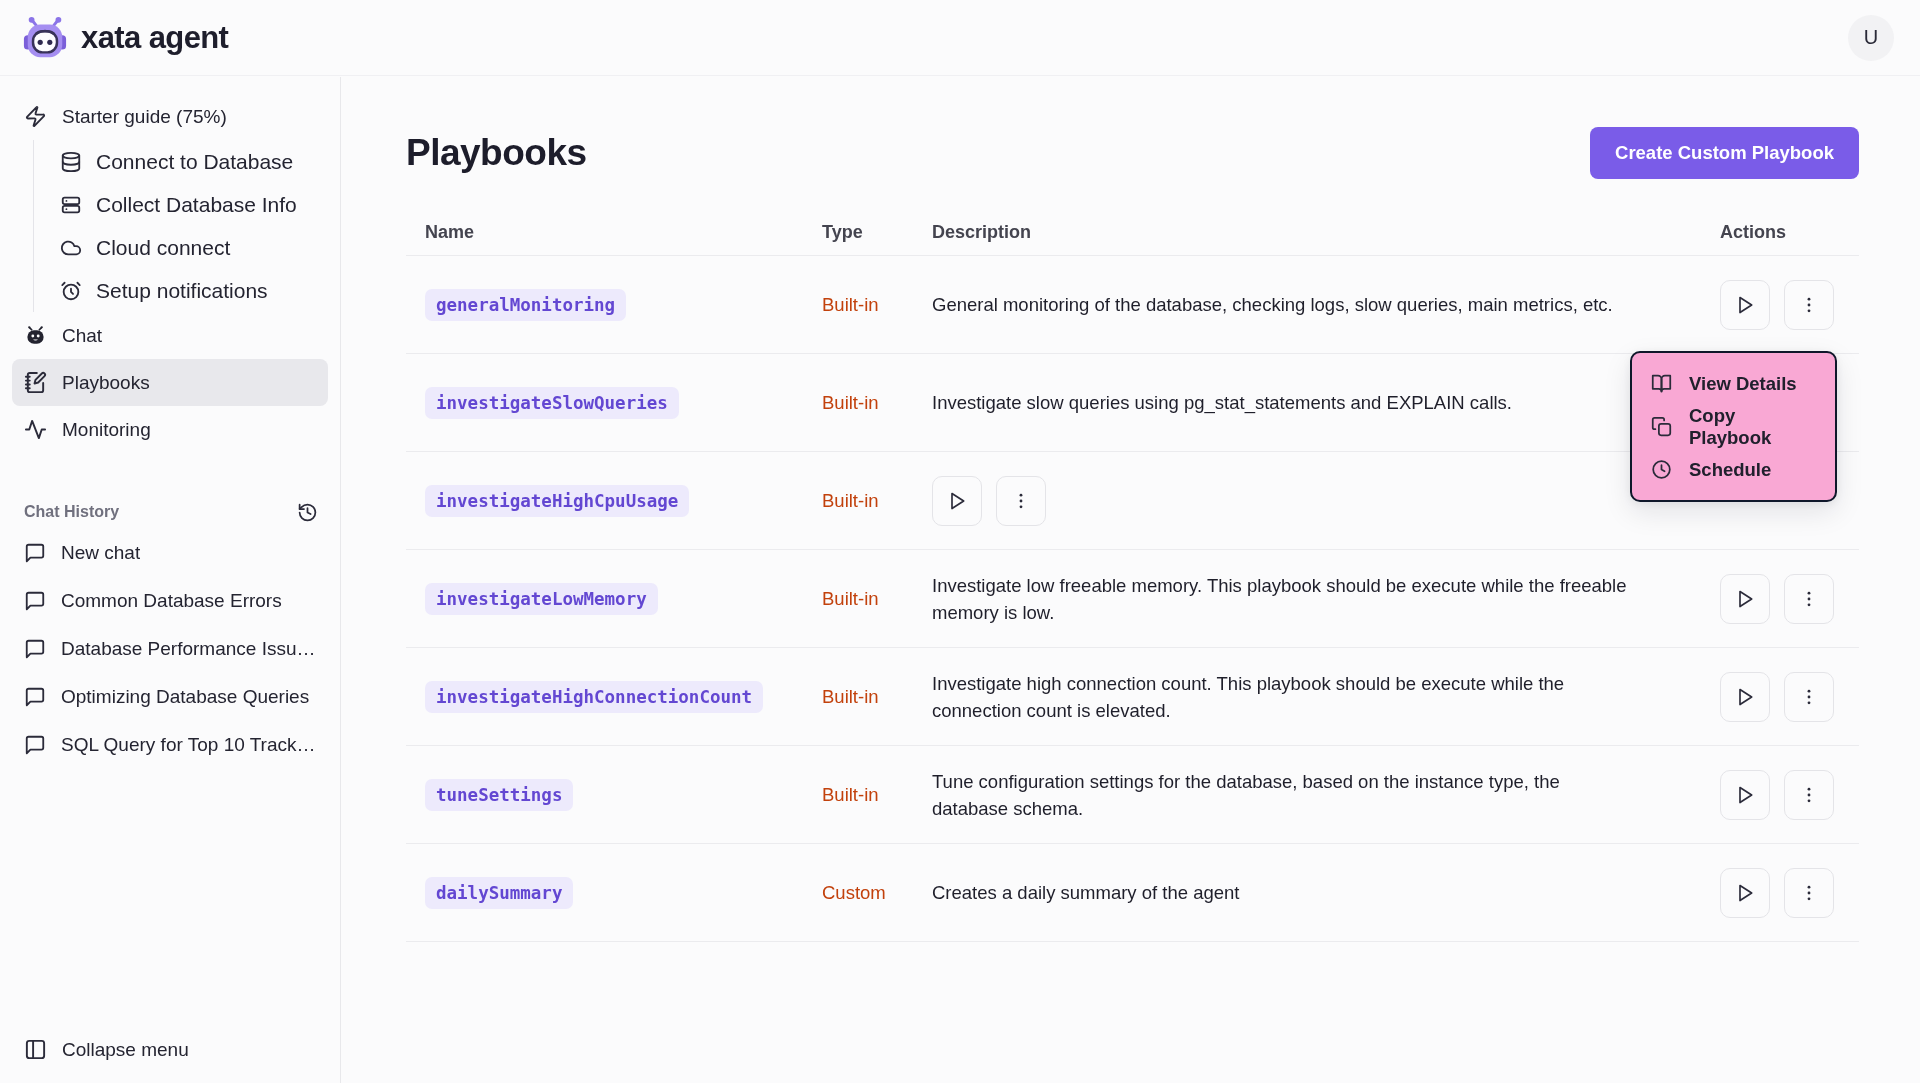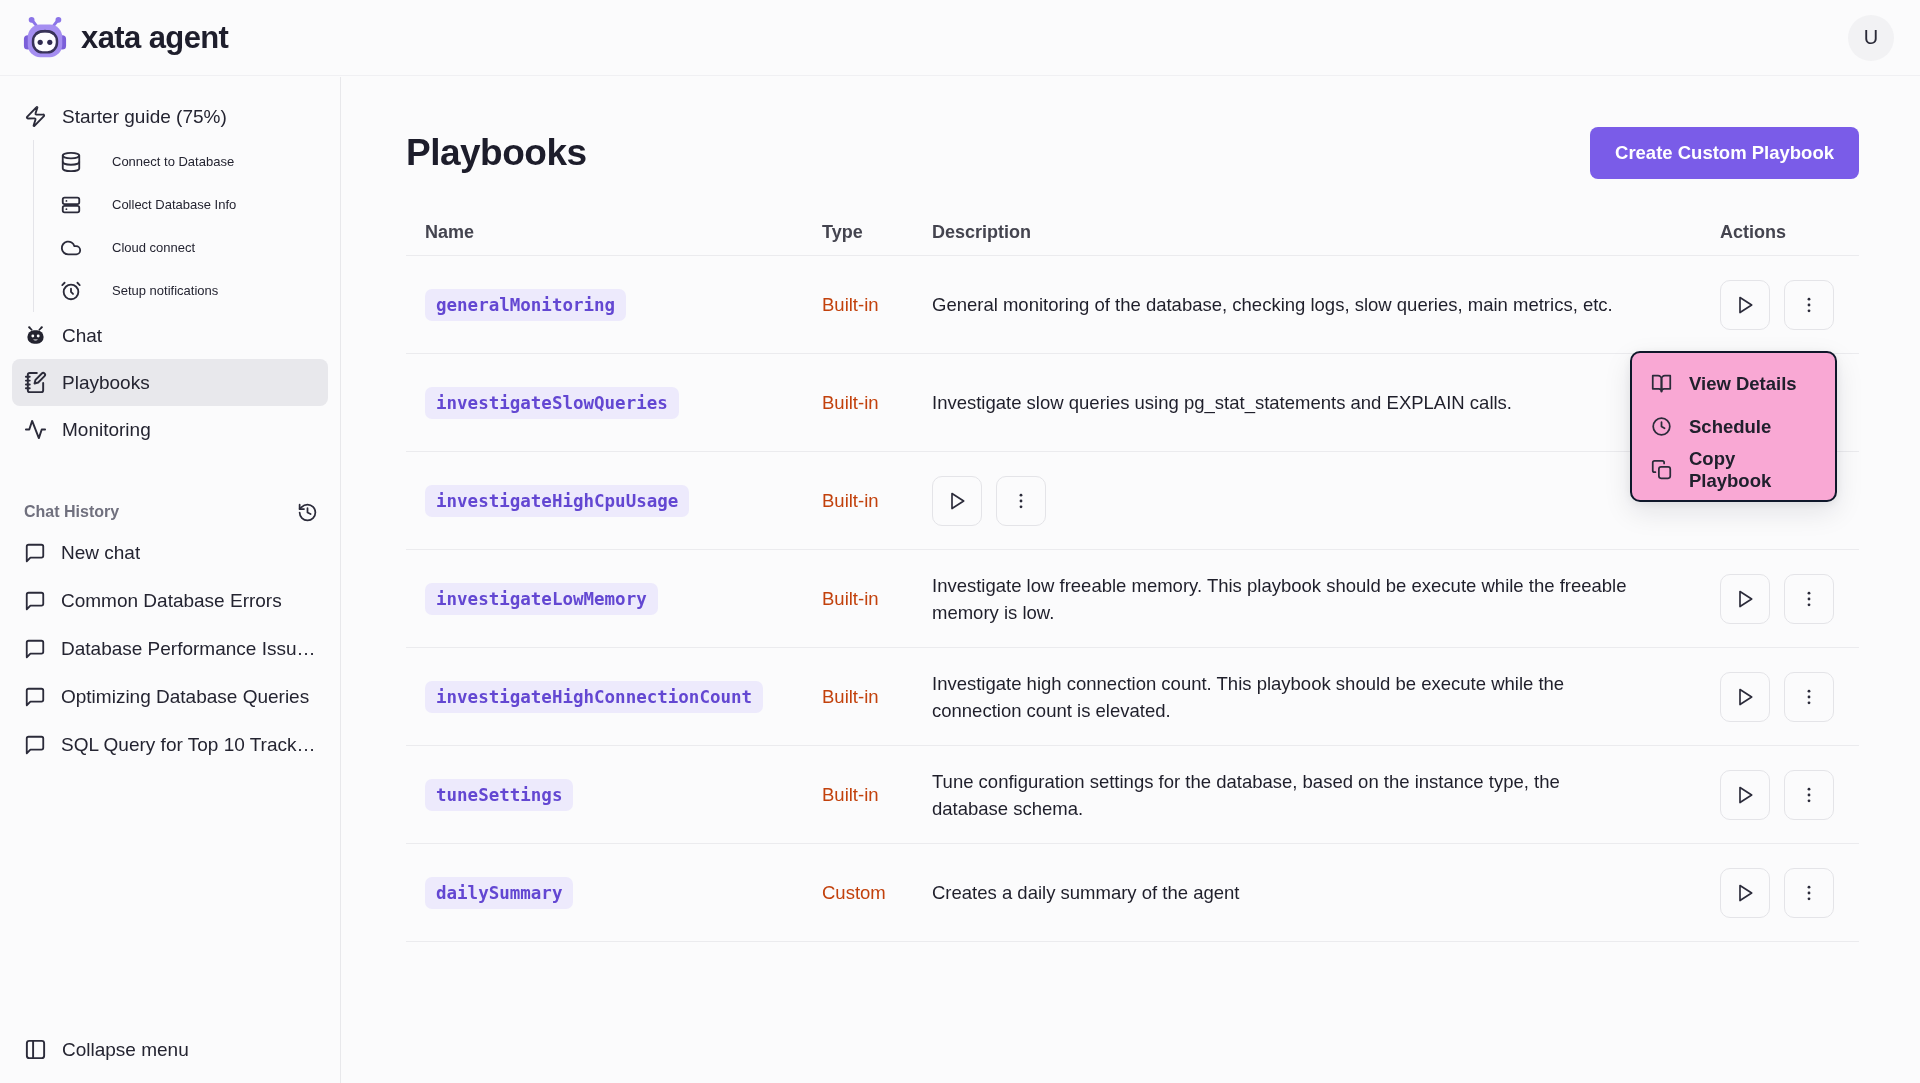--- a/index.html
+++ b/index.html
@@ -41,22 +41,22 @@
     height:47px; padding:0 12px; border-radius:8px;
     font-size:19px; color:#242431; cursor:pointer; flex-shrink:0;
   }
   .side-item.active { background:#e8e8ec; }
   .side-item .ic { width:23px; height:23px; flex-shrink:0; }
   .sub-group {
     margin-left:21px; border-left:1px solid #e4e4e9;
     display:flex; flex-direction:column; flex-shrink:0;
   }
   .sub-item {
-    display:flex; align-items:center; gap:30px;
-    height:43px; padding-left:26px; font-size:13px; color:#242431; cursor:pointer;
+    display:flex; align-items:center; gap:14px;
+    height:43px; padding-left:26px; font-size:21px; color:#242431; cursor:pointer;
   }
   .sub-item .ic { width:22px; height:22px; flex-shrink:0; }
   .history-section { margin-top:42px; display:flex; flex-direction:column; flex-shrink:0; }
   .history-header {
     display:flex; align-items:center; height:34px; padding:0 10px 0 12px;
     font-size:16px; font-weight:600; color:#70707e;text-align:right;
   }
   .history-header .ic { margin-left:auto; width:21px; height:21px; cursor:pointer; }
   .chat-item {
     display:flex; align-items:center; gap:15px;
@@ -524,28 +524,28 @@
       <svg viewBox="0 0 24 24" class="stroke-ic" width="21" height="21">
         <path d="M2 3h6a4 4 0 0 1 4 4v14a3 3 0 0 0-3-3H2z"></path>
         <path d="M22 3h-6a4 4 0 0 0-4 4v14a3 3 0 0 1 3-3h7z"></path>
       </svg>
     </span>
     <span>View Details</span>
   </div>
   <div class="menu-item">
     <span class="ic">
       <svg viewBox="0 0 24 24" class="stroke-ic" width="21" height="21">
+        <rect x="9" y="9" width="13" height="13" rx="2.5"></rect>
+        <path d="M5 15H4a2 2 0 0 1-2-2V4a2 2 0 0 1 2-2h9a2 2 0 0 1 2 2v1"></path>
+      </svg>
+    </span>
+    <span>Copy Playbook</span>
+  </div>
+  <div class="menu-item">
+    <span class="ic">
+      <svg viewBox="0 0 24 24" class="stroke-ic" width="21" height="21">
         <circle cx="12" cy="12" r="9.5"></circle>
         <polyline points="12 7 12 12 15.5 14"></polyline>
       </svg>
     </span>
     <span>Schedule</span>
   </div>
-  <div class="menu-item">
-    <span class="ic">
-      <svg viewBox="0 0 24 24" class="stroke-ic" width="21" height="21">
-        <rect x="9" y="9" width="13" height="13" rx="2.5"></rect>
-        <path d="M5 15H4a2 2 0 0 1-2-2V4a2 2 0 0 1 2-2h9a2 2 0 0 1 2 2v1"></path>
-      </svg>
-    </span>
-    <span>Copy Playbook</span>
-  </div>
 </div>
 
 </body></html>

